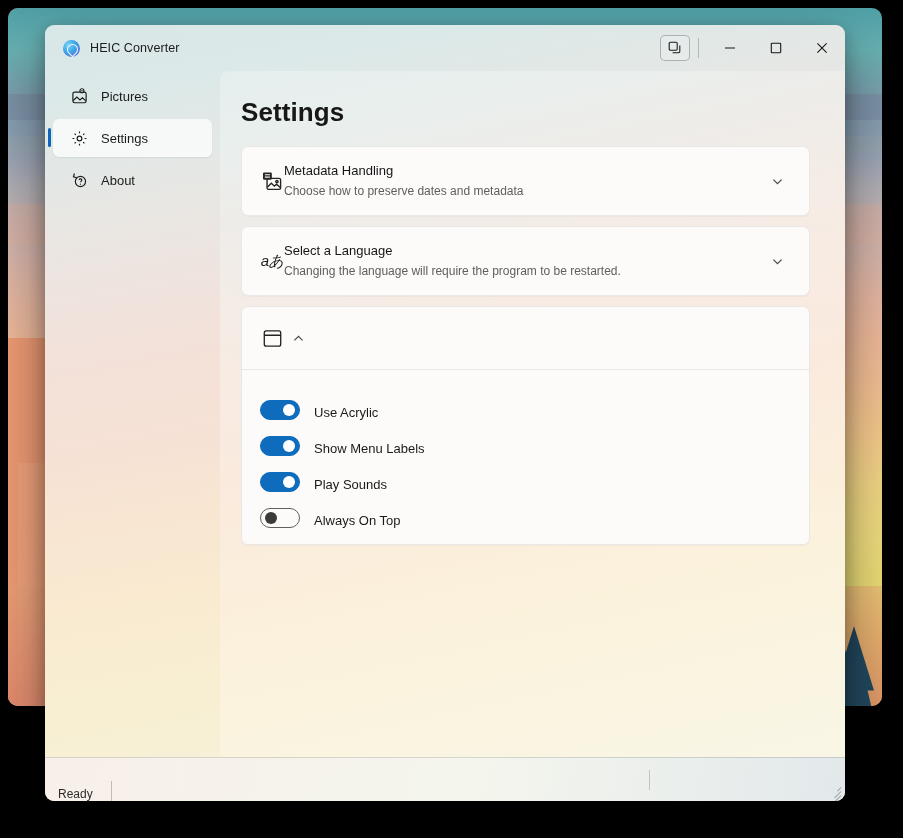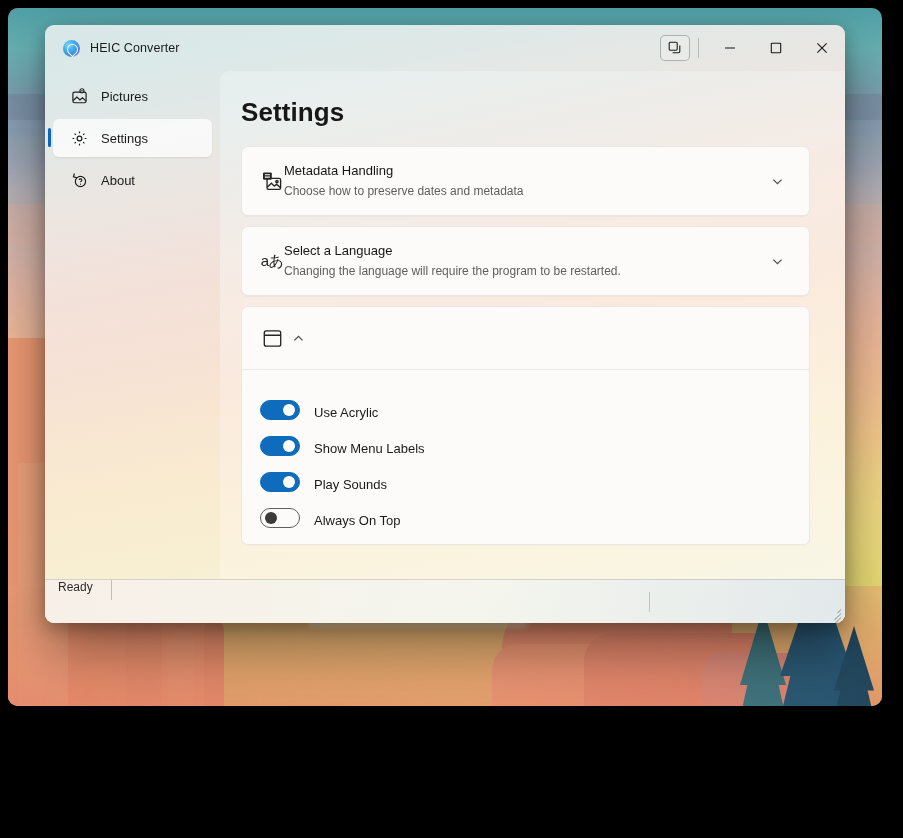--- a/index.html
+++ b/index.html
@@ -100,21 +100,21 @@
     backdrop-filter: blur(0px);
     background:
       radial-gradient(120% 60% at 50% 100%, rgba(255,210,150,.18), transparent 60%);
     pointer-events: none;
   }
 
   
   #window {
     position: absolute;
     left: 45px; top: 25px;
-    width: 800px; height: 598px;
+    width: 800px; height: 776px;
     border-radius: 9px;
     overflow: hidden;
     box-shadow: 0 26px 58px rgba(0,0,0,.42), 0 6px 18px rgba(0,0,0,.28);
     display: flex;
     flex-direction: column;
   }
 
   
   .win-acrylic {
     position: absolute; inset: 0;
@@ -353,21 +353,21 @@
   .switch.on .knob { right: 4px; background: #fff; }
   .switch.off .knob { left: 4px; background: #3b3b3b; }
   .toggle-label { font-size: 13px; color: #1a1a1a; }
 
   
   #statusbar {
     flex: 0 0 44px;
     height: 44px;
     border-top: 1px solid rgba(0,0,0,.13);
     display: flex;
-    align-items: flex-start;
+    align-items: flex-end;
     position: relative;
     background: linear-gradient(100deg, rgba(247,240,233,.95), rgba(244,246,238,.95) 55%, rgba(226,232,236,.95));
   }
   .status-text {
     font-size: 12px;
     color: #2b2b2b;
     padding-left: 13px;
   }
   .status-sep {
     width: 1px; height: 20px;
@@ -526,21 +526,21 @@
                 <span class="chevron">
                   <svg width="13" height="13" viewBox="0 0 14 14" fill="none" stroke="currentColor" stroke-width="1.3">
                       <path d="M2.6 5L7 9.3 11.4 5"></path>
                     </svg>
                 </span>
               </div>
             </div>
 
             <div class="card">
               <div class="card-head">
-                <span class="card-icon" style="font-size:15px;color:#1d1d1d;letter-spacing:-.5px;">aあ</span>
+                <span class="card-icon" style="font-size:15px;color:#1d1d1d;letter-spacing:-.5px;font-style:italic;">aあ</span>
                 <span class="card-text">
                   <span class="card-title" style="display:block">Select a Language</span>
                   <span class="card-sub" style="display:block">Changing the language will require the program to be restarted.</span>
                 </span>
                 <span class="chevron">
                   <svg width="13" height="13" viewBox="0 0 14 14" fill="none" stroke="currentColor" stroke-width="1.3">
                       <path d="M2.6 5L7 9.3 11.4 5"></path>
                     </svg>
                 </span>
               </div>

